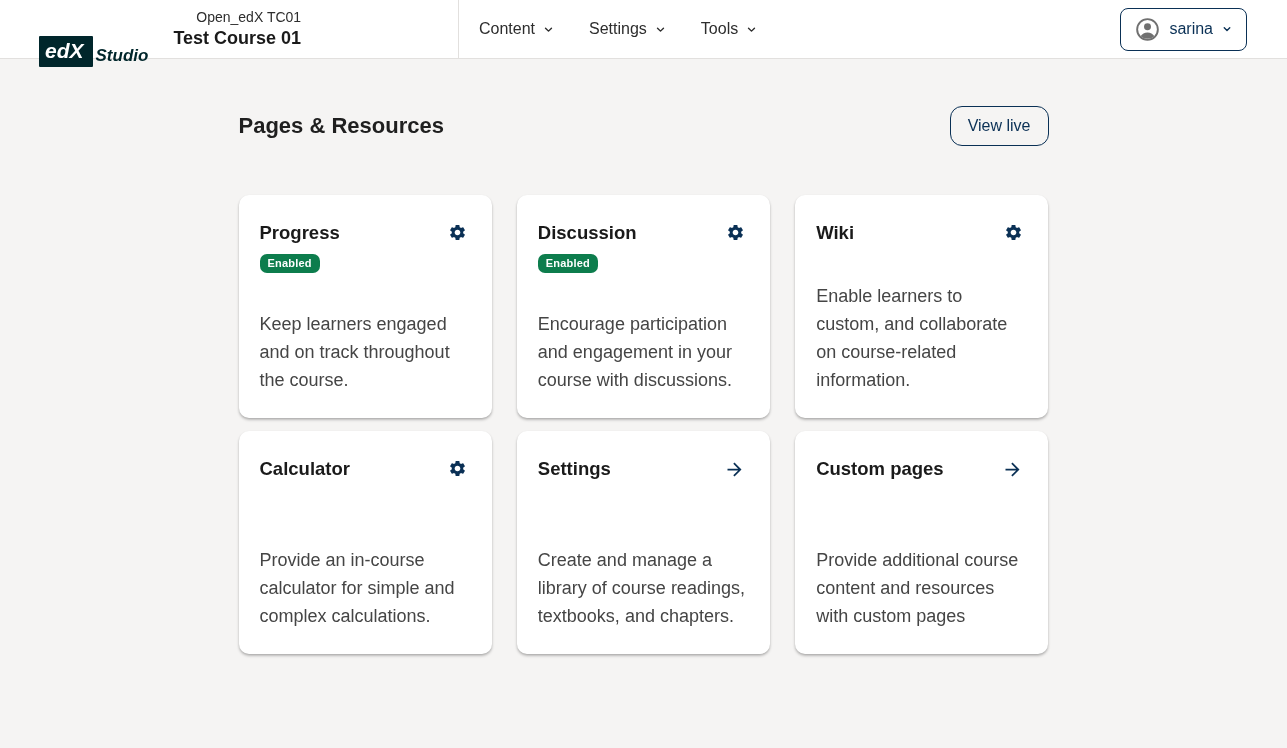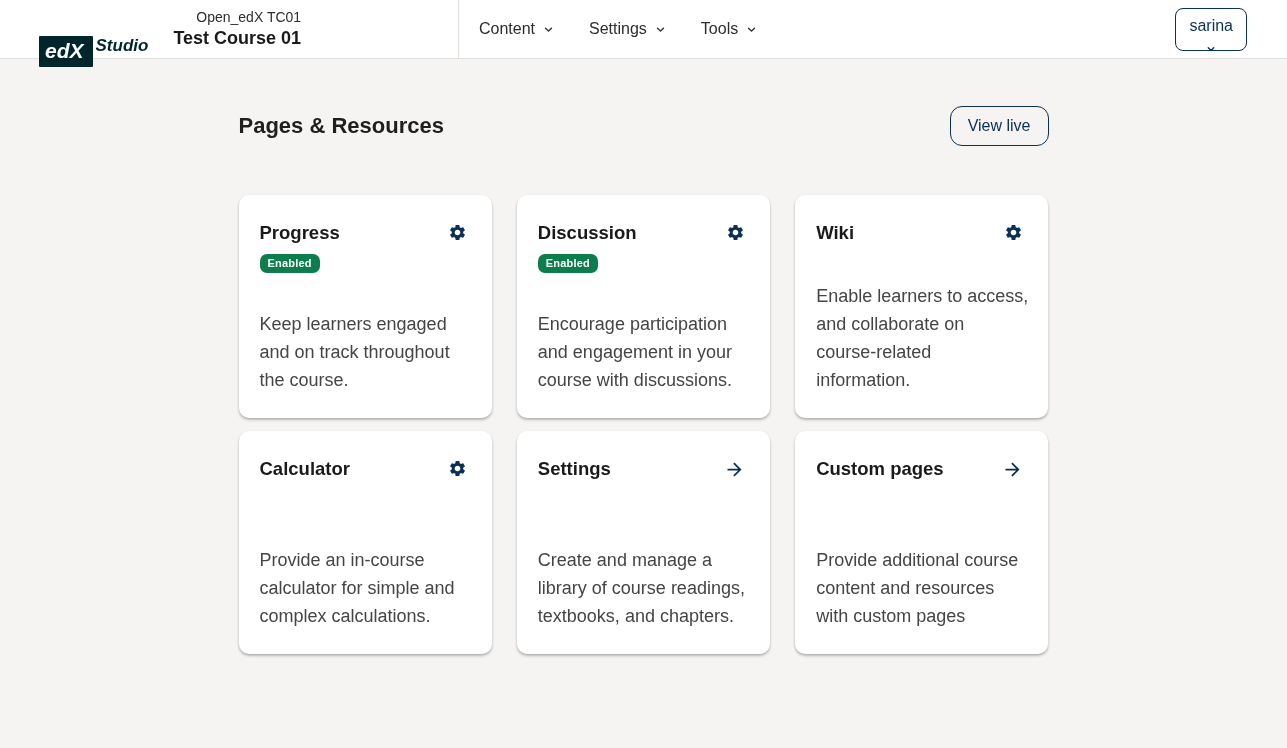--- a/index.html
+++ b/index.html
@@ -10,42 +10,42 @@
     font-family: "Liberation Sans", sans-serif;
     -webkit-font-smoothing: antialiased;
   }
 
   
   .top-header {
     height: 59px; background: #ffffff; border-bottom: 1px solid #E2E0DE;
     display: flex; align-items: center; padding: 0 40px 0 39px;
   }
   .header-left { display: flex; align-items: center; gap: 25px; width: 419px; flex: 0 0 auto; }
-  .logo { display: flex; gap: 3px; text-decoration: none; cursor: pointer; margin-top: 44px; }
+  .logo { display: flex; align-items: flex-end; gap: 3px; text-decoration: none; cursor: pointer; margin-top: 44px; }
   .logo-box {
     background: var(--logo-dark, #00262B); color: #fff; font-style: italic; font-weight: 700;
     font-size: 21px; line-height: 1; padding: 4px 9px 6px 6px; border-radius: 1px;
   }
   .logo-studio { color: var(--logo-dark, #00262B); font-style: italic; font-weight: 700; font-size: 17px; padding-bottom: 1px; }
   .course-block { line-height: 1.2; }
   .course-org { font-size: 14px; color: #2D2D2D; text-align: right; }
   .course-title { font-size: 18px; font-weight: 700; color: #1A1A1A; margin-top: 2px; }
   .header-divider { width: 1px; align-self: stretch; background: #E2E0DE; flex: 0 0 auto; }
   .header-nav { display: flex; align-items: center; gap: 34px; margin-left: 20px; }
   .nav-item {
     background: none; border: none; padding: 0; cursor: pointer;
     font-family: Liberation Sans, sans-serif; font-size: 16px; color: #2D2D2D;
     display: flex; align-items: center; gap: 7px;
   }
   .chev { flex: 0 0 auto; }
   .user-menu {
     margin-left: auto; display: flex; align-items: center; gap: 8px;
     border: 1px solid var(--primary, #0A3055); border-radius: 8px; background: #fff;
     height: 43px; padding: 0 13px; cursor: pointer;
-    font-family: "Liberation Sans", sans-serif; font-size: 16px; color: var(--primary, #0A3055); flex-direction: column;
+    font-family: "Liberation Sans", sans-serif; font-size: 16px; color: var(--primary, #0A3055);
   }
 
   
   .main { width: 810px; margin: 0 auto; padding-top: 47px; }
   .page-header { display: flex; justify-content: space-between; align-items: center; }
   .page-title { margin: 0; font-size: 22px; font-weight: 700; color: #1F1F1F; }
   .view-live {
     border: 1px solid var(--primary, #0A3055); color: var(--primary, #0A3055);
     background: transparent; border-radius: 12px; padding: 10px 17px;
     font-family: "Liberation Sans", sans-serif; font-size: 16px; cursor: pointer;
@@ -158,21 +158,21 @@
     <div class="card-head">
       <h2 class="card-title">Wiki</h2>
       <button class="card-action">
         <svg class="icon-settings" width="19" height="19" viewBox="0 0 24 24" fill="currentColor">
               <path d="M19.14 12.94c.04-.3.06-.61.06-.94 0-.32-.02-.64-.07-.94l2.03-1.58c.18-.14.23-.41.12-.61l-1.92-3.32c-.12-.22-.37-.29-.59-.22l-2.39.96c-.5-.38-1.03-.7-1.62-.94l-.36-2.54c-.04-.24-.24-.41-.48-.41h-3.84c-.24 0-.43.17-.47.41l-.36 2.54c-.59.24-1.13.57-1.62.94l-2.39-.96c-.22-.08-.47 0-.59.22L2.74 8.87c-.12.21-.08.47.12.61l2.03 1.58c-.05.3-.09.63-.09.94s.02.64.07.94l-2.03 1.58c-.18.14-.23.41-.12.61l1.92 3.32c.12.22.37.29.59.22l2.39-.96c.5.38 1.03.7 1.62.94l.36 2.54c.05.24.24.41.48.41h3.84c.24 0 .44-.17.47-.41l.36-2.54c.59-.24 1.13-.56 1.62-.94l2.39.96c.22.08.47 0 .59-.22l1.92-3.32c.12-.22.07-.47-.12-.61l-2.01-1.58zM12 15.6c-1.98 0-3.6-1.62-3.6-3.6s1.62-3.6 3.6-3.6 3.6 1.62 3.6 3.6-1.62 3.6-3.6 3.6z"></path>
             </svg>
         
       </button>
     </div>
 
-    <p class="card-desc">Enable learners to access, and collaborate on course-related information.</p>
+    <p class="card-desc">Enable learners to custom, and collaborate on course-related information.</p>
   </section>
       <section class="card">
     <div class="card-head">
       <h2 class="card-title">Calculator</h2>
       <button class="card-action">
         <svg class="icon-settings" width="19" height="19" viewBox="0 0 24 24" fill="currentColor">
               <path d="M19.14 12.94c.04-.3.06-.61.06-.94 0-.32-.02-.64-.07-.94l2.03-1.58c.18-.14.23-.41.12-.61l-1.92-3.32c-.12-.22-.37-.29-.59-.22l-2.39.96c-.5-.38-1.03-.7-1.62-.94l-.36-2.54c-.04-.24-.24-.41-.48-.41h-3.84c-.24 0-.43.17-.47.41l-.36 2.54c-.59.24-1.13.57-1.62.94l-2.39-.96c-.22-.08-.47 0-.59.22L2.74 8.87c-.12.21-.08.47.12.61l2.03 1.58c-.05.3-.09.63-.09.94s.02.64.07.94l-2.03 1.58c-.18.14-.23.41-.12.61l1.92 3.32c.12.22.37.29.59.22l2.39-.96c.5.38 1.03.7 1.62.94l.36 2.54c.05.24.24.41.48.41h3.84c.24 0 .44-.17.47-.41l.36-2.54c.59-.24 1.13-.56 1.62-.94l2.39.96c.22.08.47 0 .59-.22l1.92-3.32c.12-.22.07-.47-.12-.61l-2.01-1.58zM12 15.6c-1.98 0-3.6-1.62-3.6-3.6s1.62-3.6 3.6-3.6 3.6 1.62 3.6 3.6-1.62 3.6-3.6 3.6z"></path>
             </svg>
         
       </button>

